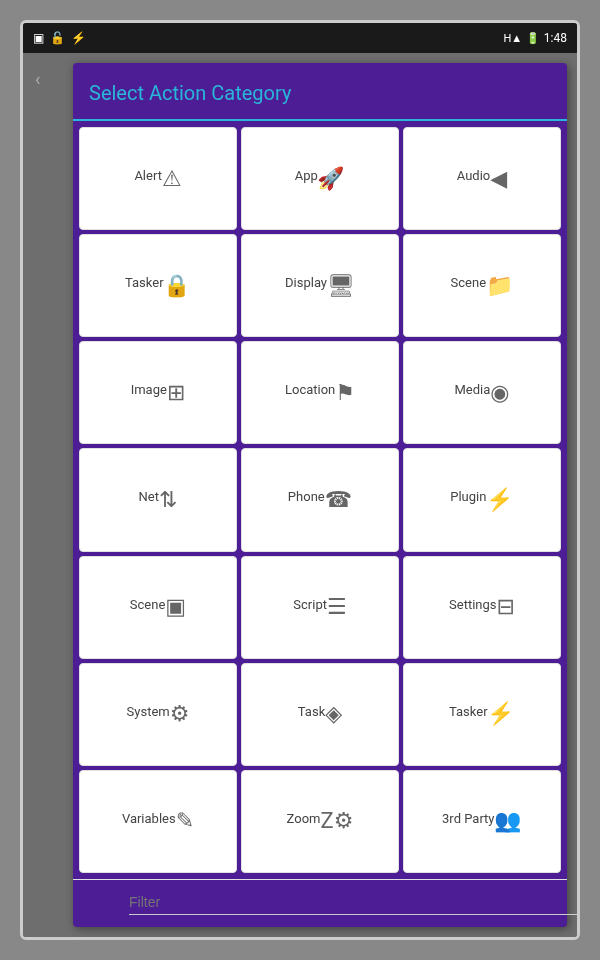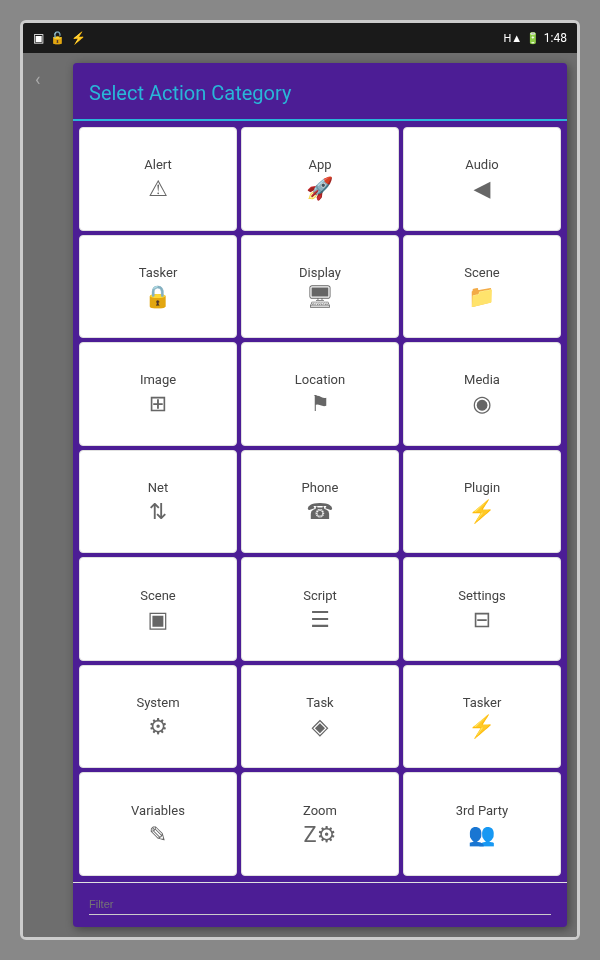--- a/index.html
+++ b/index.html
@@ -80,21 +80,21 @@
       padding: 6px;
       display: grid;
       grid-template-columns: repeat(3, 1fr);
       gap: 4px;
     }
     .grid-cell {
       background: white;
       border: 1px solid #e0e0e0;
       border-radius: 4px;
       display: flex;
-      flex-direction: column;
+      flex-direction: row;
       align-items: center;
       justify-content: center;
       padding: 10px 6px;
       cursor: pointer;
       min-height: 75px;
     }
     .cell-label {
       font-size: 13px;
       color: #444;
       margin-bottom: 6px;
@@ -108,24 +108,25 @@
     .filter-bar {
       padding: 10px 16px 12px;
       border-top: 1px solid #e0e0e0;
       flex-shrink: 0;
     }
     .filter-bar input {
       width: 100%;
       border: none;
       border-bottom: 1px solid #ccc;
       background: transparent;
-      font-size: 11px;
+      font-size: 14px;
       color: #999;
       outline: none;
       padding: 4px 0;
+      margin-left: 40px;
     }
     .back-btn {
       position: absolute;
       left: 12px;
       top: 15px;
       color: #aaa;
       font-size: 18px;
     }
     .menu-btn {
       position: absolute;

